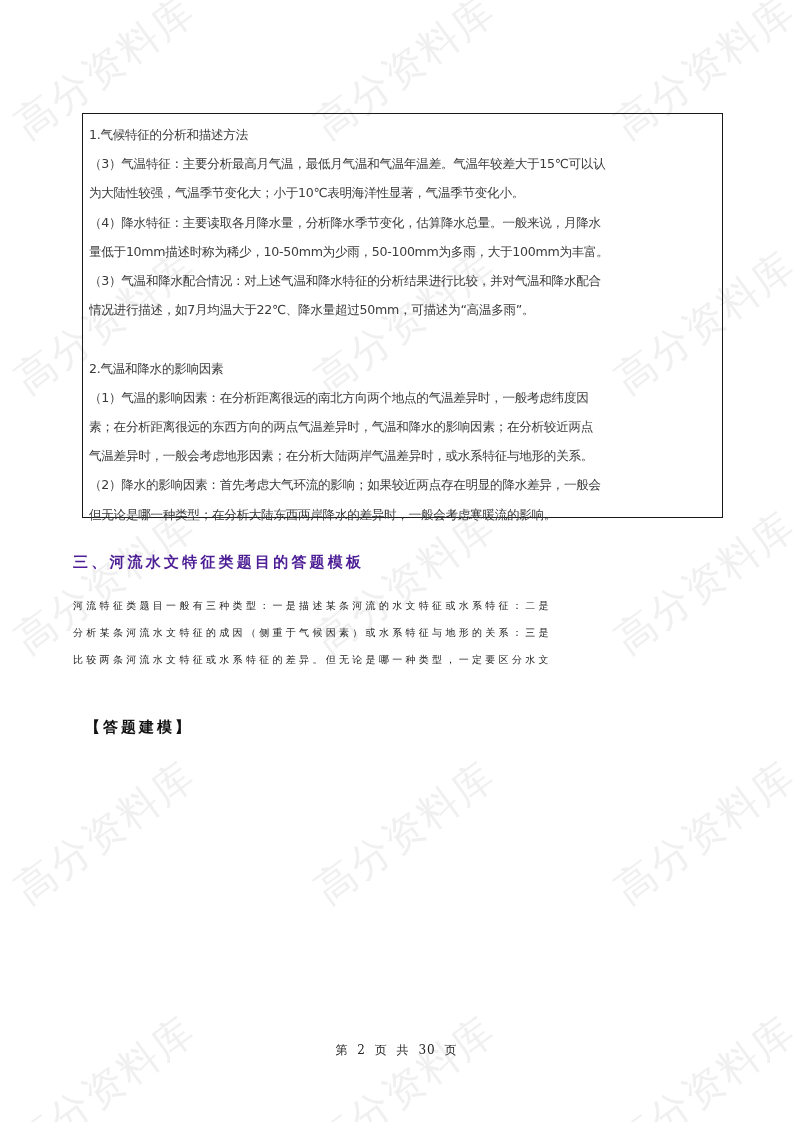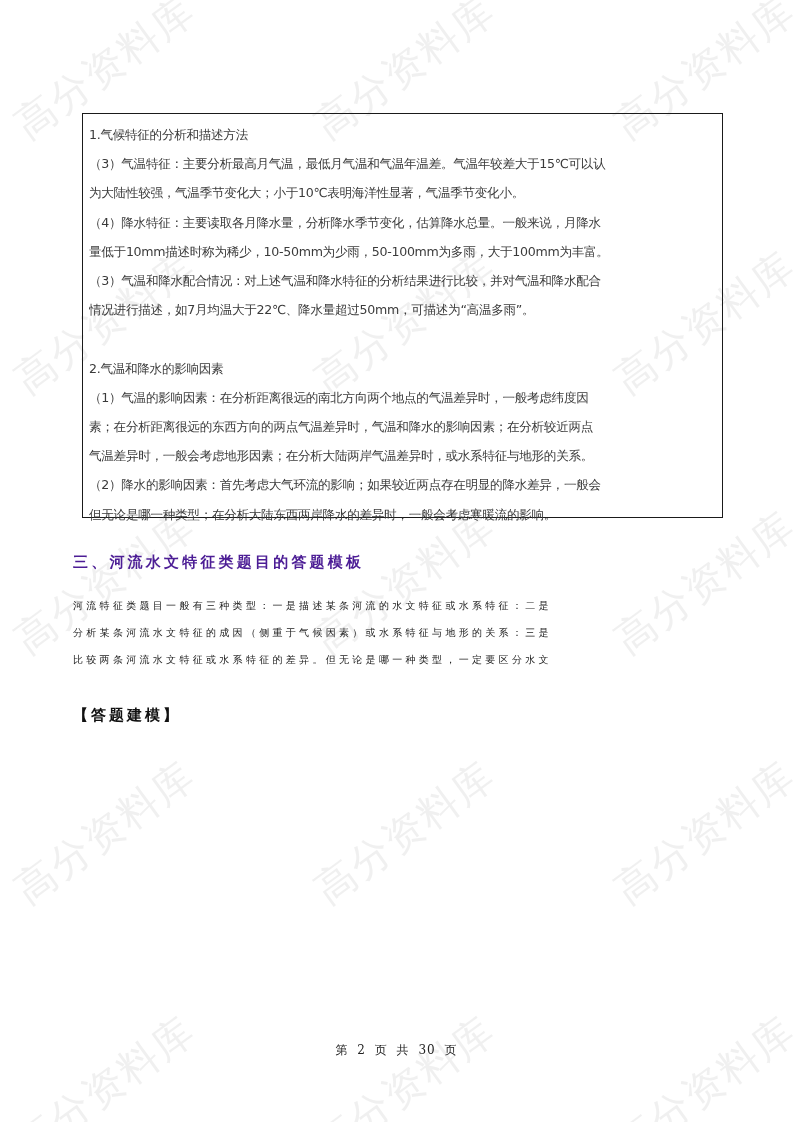--- a/index.html
+++ b/index.html
@@ -88,21 +88,21 @@
     .body-para span { display: block; white-space: nowrap; }
     .bracket-heading {
       position: absolute;
       left: 73px;
       top: 706px;
       font-family: "DejaVu Sans", sans-serif;
       font-weight: bold;
       font-size: 15px;
       letter-spacing: 3px;
       color: #111111;
-      margin: 0;
+      margin: 12px;
       text-align: right;
     }
     .footer {
       position: absolute;
       left: 0;
       width: 793px;
       top: 1042px;
       text-align: center;
       font-family: "DejaVu Serif", "Liberation Serif", serif;
       font-size: 12px;

